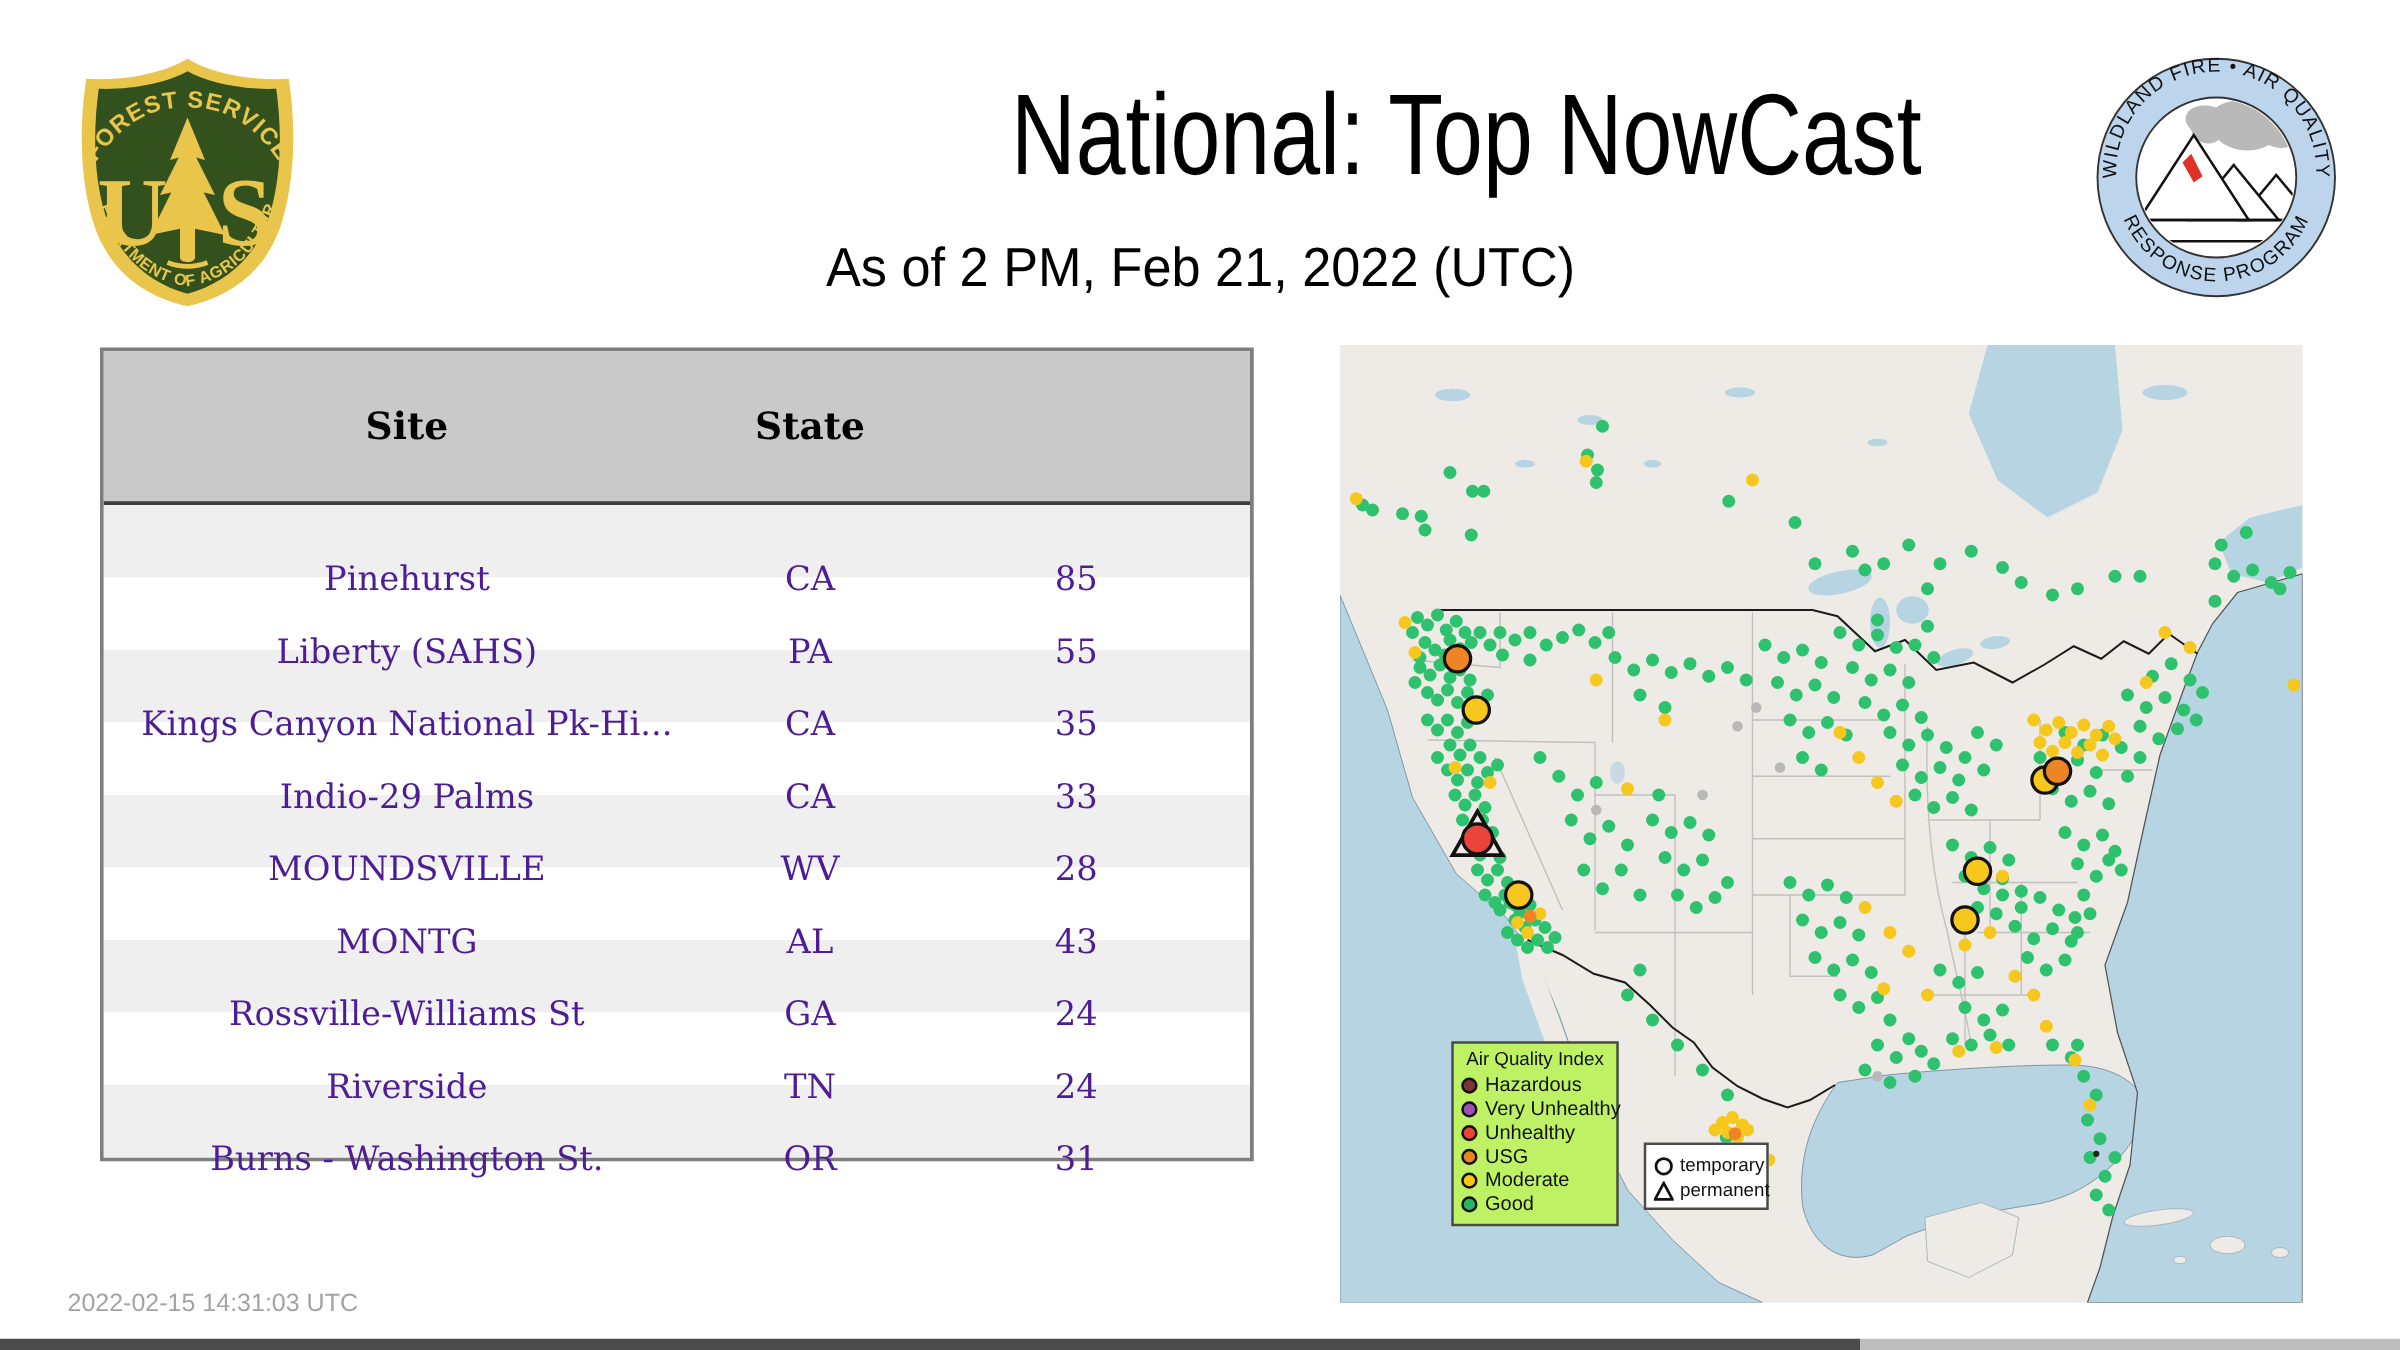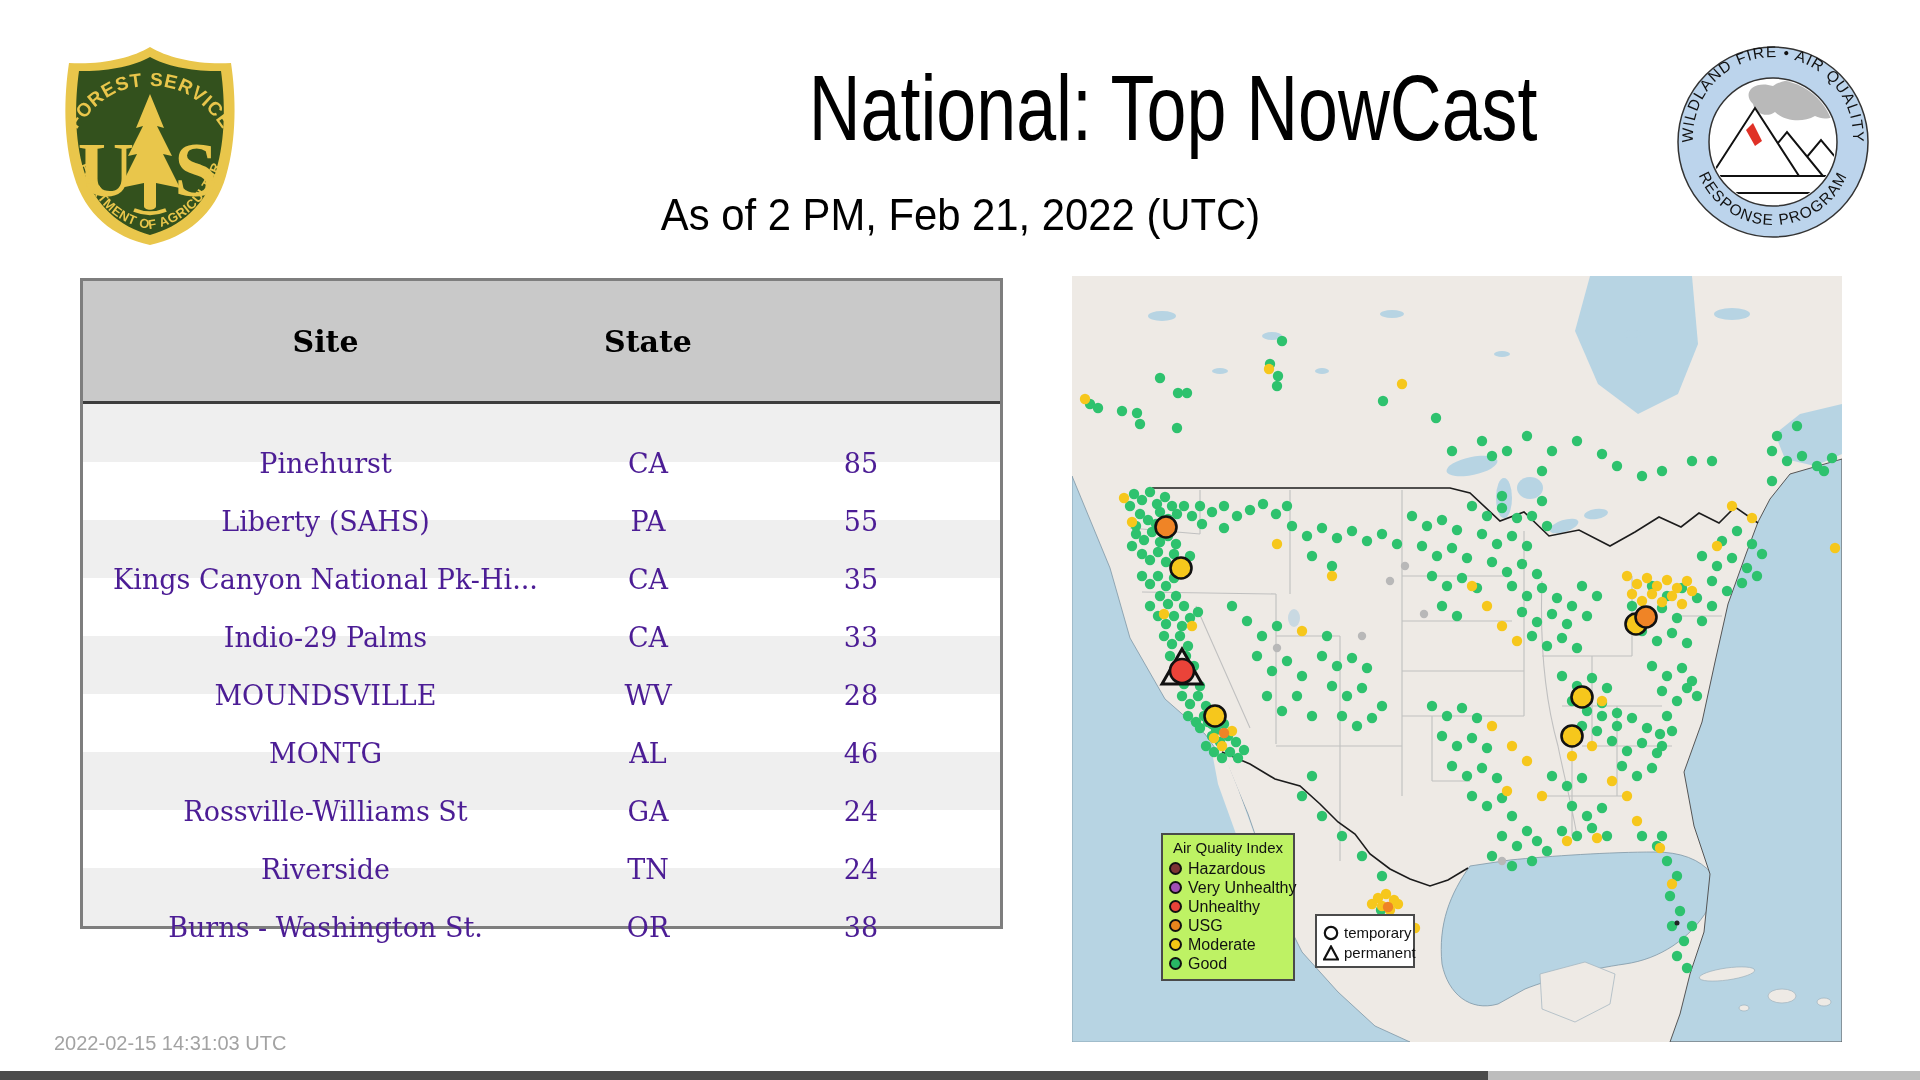--- a/index.html
+++ b/index.html
@@ -141,36 +141,36 @@
           <div>33</div>
         </div>
         <div class="tbl-row">
           <div>MOUNDSVILLE</div>
           <div>WV</div>
           <div>28</div>
         </div>
         <div class="tbl-row">
           <div>MONTG</div>
           <div>AL</div>
-          <div>46</div>
+          <div>43</div>
         </div>
         <div class="tbl-row">
           <div>Rossville-Williams St</div>
           <div>GA</div>
           <div>24</div>
         </div>
         <div class="tbl-row">
           <div>Riverside</div>
           <div>TN</div>
           <div>24</div>
         </div>
         <div class="tbl-row">
           <div>Burns - Washington St.</div>
           <div>OR</div>
-          <div>38</div>
+          <div>31</div>
         </div>
       </div>
   </div>
 
   <svg id="map" viewBox="0 0 770 766">
 
     <rect width="770" height="766" fill="#b7d4e3"></rect>
 
     <rect width="770" height="766" fill="#eeeae5"></rect>
 

